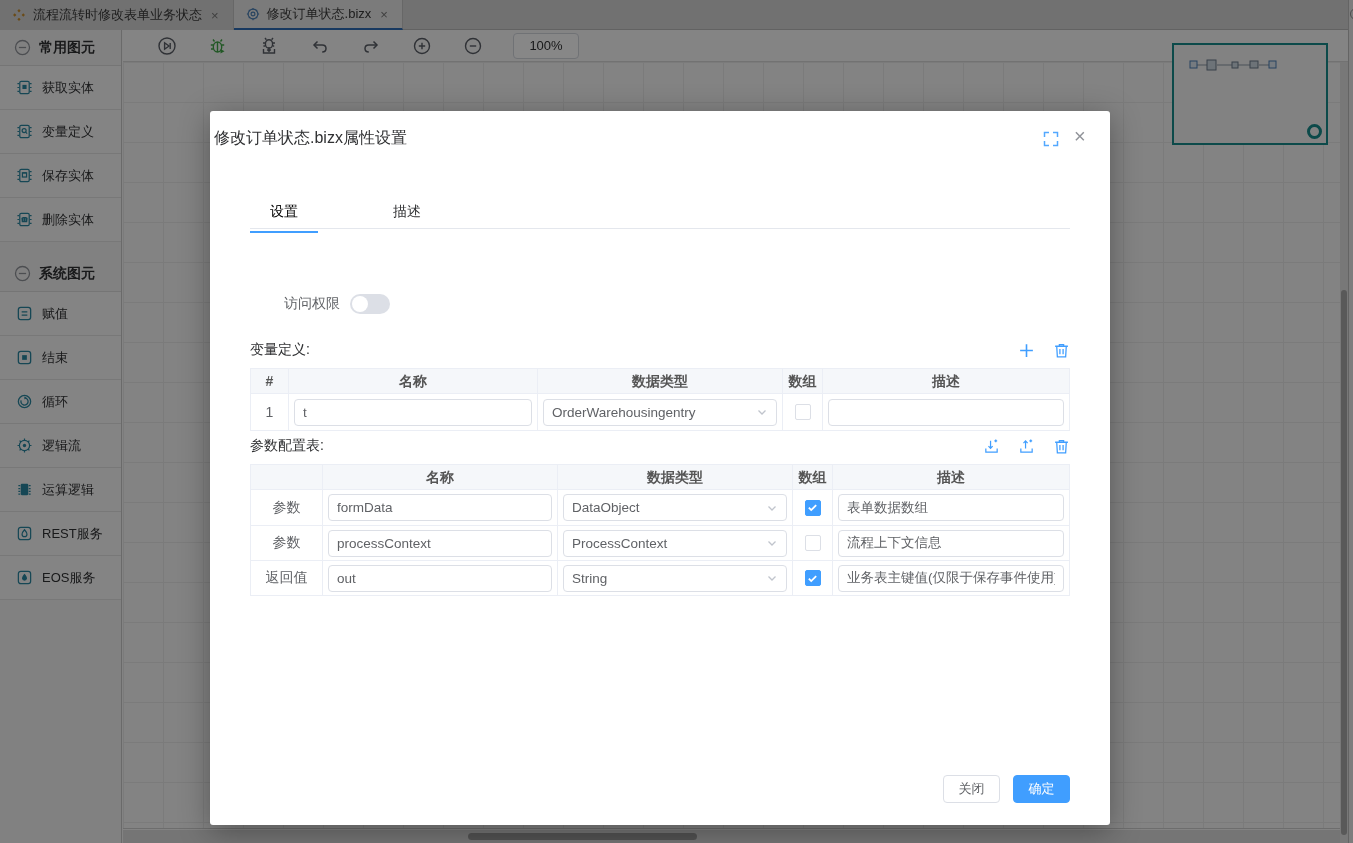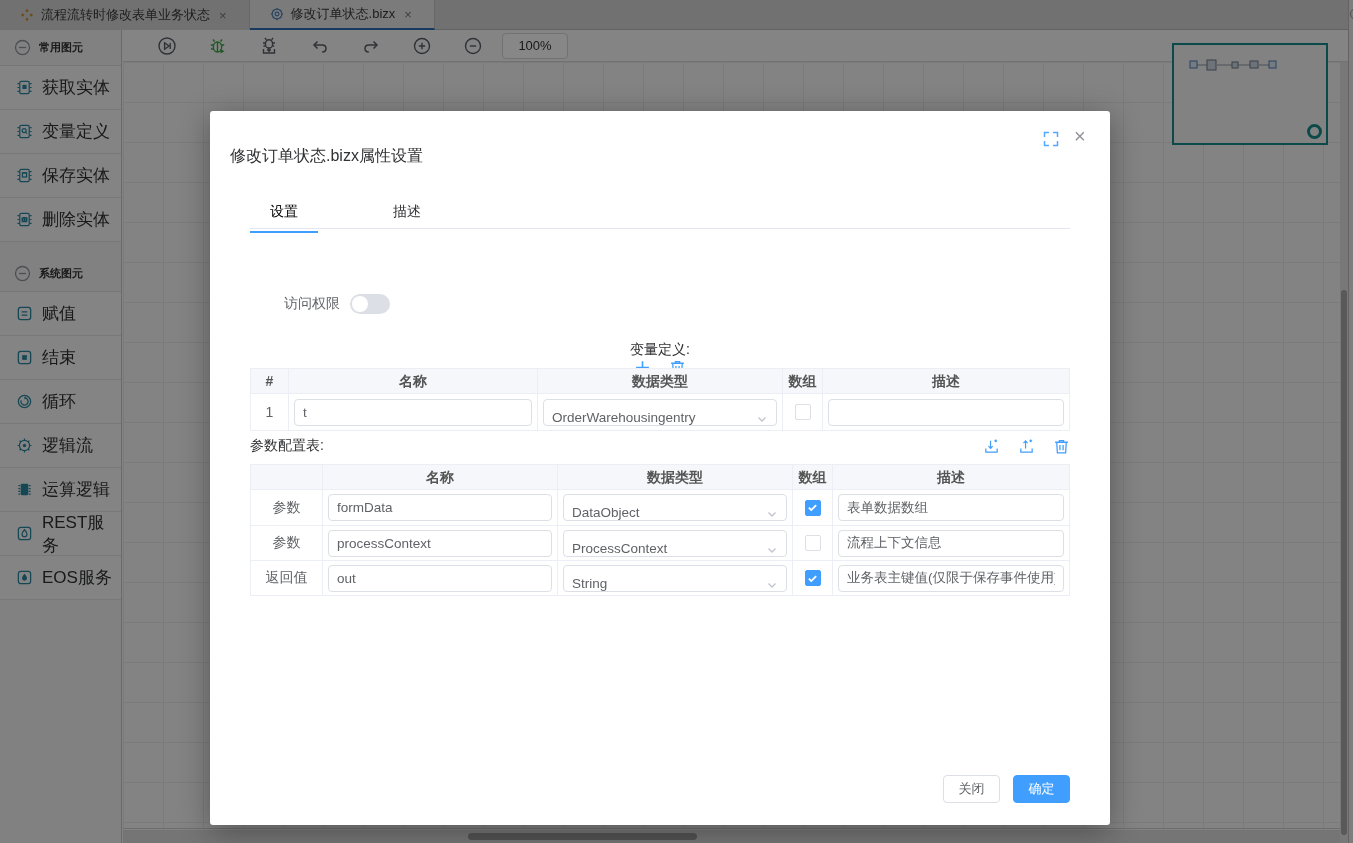--- a/index.html
+++ b/index.html
@@ -3,45 +3,45 @@
 <meta charset="utf-8">
 <style>
   * { margin:0; padding:0; box-sizing:border-box; }
   html,body { width:1353px; height:843px; overflow:hidden;
     font-family:"Liberation Sans","DejaVu Sans",sans-serif; font-size:14px; color:#303133; }
   .app { position:relative; width:1353px; height:843px; background:#f7f7f7; }
 
   
   .tabbar { position:absolute; left:0; top:0; width:1353px; height:30px;
     background:#d6d6d6; border-bottom:1px solid #b9b9b9; display:flex; }
-  .doc-tab { height:30px; display:flex; align-items:center; gap:7px; padding:0 20px;
+  .doc-tab { height:30px; display:flex; align-items:center; gap:7px; padding:0 12px;
     font-size:13px; color:#3a3a3a; border-right:1px solid #c2c2c2; background:#d6d6d6; }
   .doc-tab.active { background:#e9e9e9; border-bottom:2px solid #2f6db5; }
   .doc-tab .tclose { color:#777; font-size:13px; padding:0 2px; }
   .tab-icon { width:14px; height:14px; display:inline-flex; }
 
   
   .sidebar { position:absolute; left:0; top:30px; width:122px; height:813px;
     background:#f4f4f4; border-right:1px solid #c9c9c9; }
   .sb-header { height:36px; display:flex; align-items:center; gap:8px; padding-left:14px;
-    font-weight:bold; font-size:11px; color:#303133; border-bottom:1px solid #dedede; background:#f4f4f4; }
+    font-weight:bold; font-size:14px; color:#303133; border-bottom:1px solid #dedede; background:#f4f4f4; }
   .sb-item { height:44px; display:flex; align-items:center; gap:9px; padding-left:16px;
-    font-size:17px; color:#303133; border-bottom:1px solid #e2e2e2; background:#fafafa; }
+    font-size:13px; color:#303133; border-bottom:1px solid #e2e2e2; background:#fafafa; }
   .sb-gap { height:14px; background:#f4f4f4; }
   .sb-ic { width:17px; height:17px; color:#2b87a0; display:inline-flex; flex:none; }
   .sb-ic.olive { color:#a9913c; }
 
   
   .toolbar { position:absolute; left:123px; top:30px; width:1230px; height:32px;
     background:#fafafa; border-bottom:1px solid #d8d8d8; display:flex; align-items:center; }
   .tb-btn { width:20px; height:20px; margin-left:31px; display:inline-flex; align-items:center;
     justify-content:center; color:#5a5e66; }
   .tb-btn:first-child { margin-left:34px; }
   .tb-btn.green { color:#3fa545; }
-  .zoom-level { margin-left:19px; height:26px; min-width:66px; background:#fff;
+  .zoom-level { margin-left:30px; height:26px; min-width:66px; background:#fff;
     border:1px solid #d4d7de; border-radius:4px; display:flex; align-items:center;
     justify-content:center; font-size:13px; color:#303133; }
 
   
   .canvas { position:absolute; left:123px; top:62px; width:1217px; height:767px;
     background-color:#f7f7f7;
     background-image:linear-gradient(#e9e9e9 1px,transparent 1px),
                      linear-gradient(90deg,#e9e9e9 1px,transparent 1px);
     background-size:40px 40px; border-bottom:1px solid #cfcfcf; }
 
@@ -60,21 +60,21 @@
     background:#9e9e9e; border-radius:4px; }
   .right-strip { position:absolute; left:1348px; top:0; width:5px; height:843px;
     background:#ececec; border-left:1px solid #bdbdbd; overflow:hidden; }
   .right-strip .pc { position:absolute; left:1px; top:8px; width:12px; height:12px;
     border:1px solid #8f8f8f; border-radius:50%; background:#ececec; }
 
   
   .overlay { position:absolute; inset:0; background:rgba(0,0,0,0.47); z-index:40; }
   .modal { position:absolute; left:210px; top:111px; width:900px; height:714px;
     background:#fff; border-radius:3px; box-shadow:0 6px 30px rgba(0,0,0,.35); z-index:50; }
-  .m-title { position:absolute; left:20px; top:17px; font-size:16px; color:#303133;margin-top:18px; }
+  .m-title { position:absolute; left:4px; top:17px; font-size:16px; color:#303133; }
   .m-full { position:absolute; left:833px; top:20px; width:16px; height:16px; color:#53a8ff; }
   .m-close { position:absolute; left:864px; top:15px; font-size:20px; color:#909399; line-height:20px; }
 
   .m-tabs { position:absolute; left:40px; top:92px; display:flex; }
   .m-tab { width:68px; text-align:center; font-size:14px; color:#303133; padding-bottom:12px; position:relative; }
   .m-tab.active { color:#000000; }
   .m-tab.active::after { content:""; position:absolute; left:0; bottom:0; width:100%; height:2px; background:#409EFF; }
   .m-tab + .m-tab { margin-left:65px; width:48px; }
   .m-tabline { position:absolute; left:40px; top:117px; width:820px; height:1px; background:#e4e7ed; }
 
@@ -104,21 +104,21 @@
   .cell:last-child { border-right:none; }
   .tb .cell { display:flex; align-items:center; justify-content:center; }
   .vt .tb .cell { height:36px; }
   .pt .tb .cell { height:35px; }
   .pt .tb + .tb .cell { border-top:1px solid #ebeef5; }
   .idx { color:#606266; }
   .cin { width:calc(100% - 10px); height:27px; border:1px solid #dcdfe6; border-radius:4px;
     padding:0 8px; font-size:13.5px; color:#606266; background:#fff; outline:none;
     font-family:"Liberation Sans","DejaVu Sans",sans-serif; }
   .csel { width:calc(100% - 10px); height:27px; border:1px solid #dcdfe6; border-radius:4px;
-    display:flex; align-items:flex-end; padding:0 8px; font-size:13.5px; color:#606266; background:#fff; }
+    display:flex; align-items:center; padding:0 8px; font-size:13.5px; color:#606266; background:#fff; }
   .csel .seltext { flex:1; white-space:nowrap; overflow:hidden; }
   .chev { width:12px; height:12px; color:#c0c4cc; flex:none; }
   .cbox { width:16px; height:16px; border:1px solid #dcdfe6; border-radius:2px; background:#fff;
     display:flex; align-items:center; justify-content:center; }
   .cbox svg { display:none; }
   .cbox.checked { background:#409EFF; border-color:#409EFF; }
   .cbox.checked svg { display:block; }
 
   .m-btn { position:absolute; top:664px; height:28px; width:57px; border-radius:4px; font-size:13px;
     display:flex; align-items:center; justify-content:center; }
@@ -378,21 +378,21 @@
     <div class="m-tabline"></div>
 
 
     <div class="m-row" style="top:183px;">
       <span class="f-label">访问权限</span>
       <div class="switch">
           <div class="knob"></div>
         </div>
     </div>
 
-    <div class="sec-row" style="top:230px;flex-direction:column;">
+    <div class="sec-row" style="top:230px;">
       <span class="sec-label">变量定义:</span>
       <span class="ic-group">
         <span class="a-ic">
           <svg viewBox="0 0 16 16" fill="none" stroke="currentColor" stroke-width="1.5">
               <path d="M8 2v12M2 8h12"></path>
             </svg>
         </span>
         <span class="a-ic">
           <svg viewBox="0 0 16 16" fill="none" stroke="currentColor" stroke-width="1.2">
               <path d="M2 4h12M6 4V2.5h4V4M3.5 4l.6 10h7.8l.6-10M6.5 6.5v5M9.5 6.5v5"></path>

